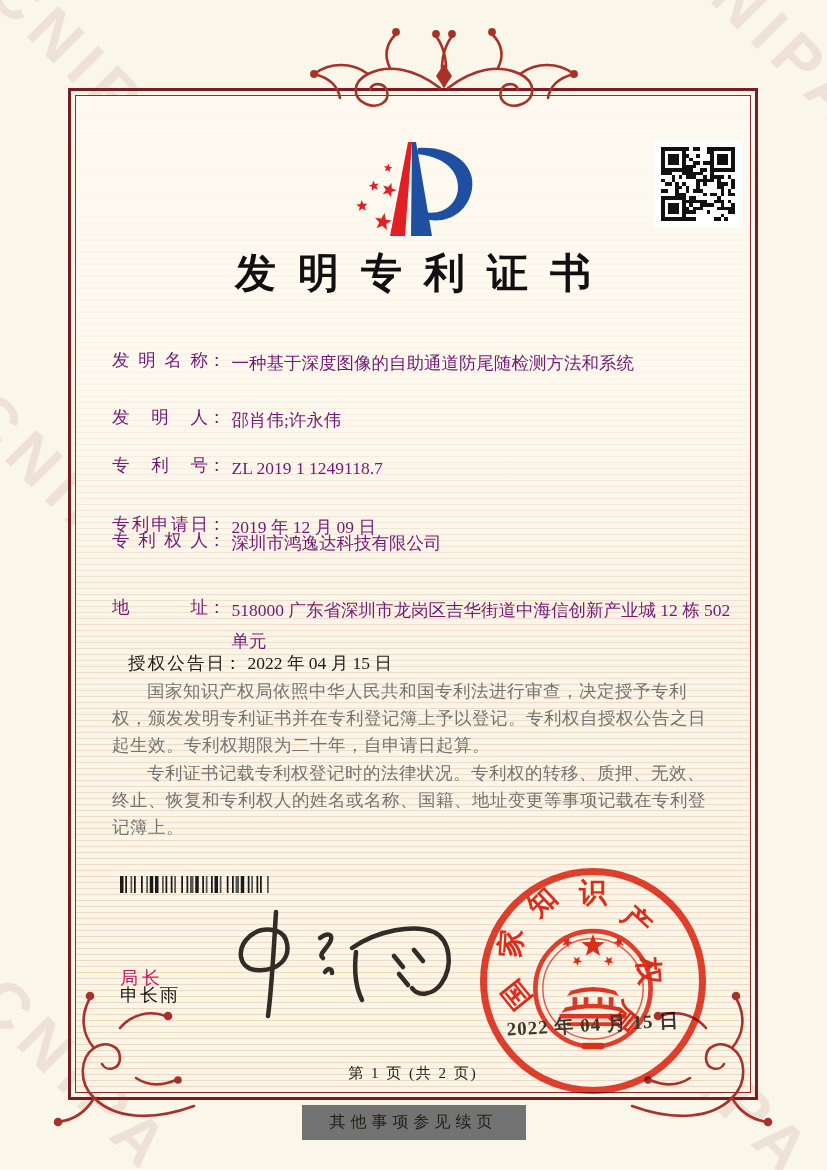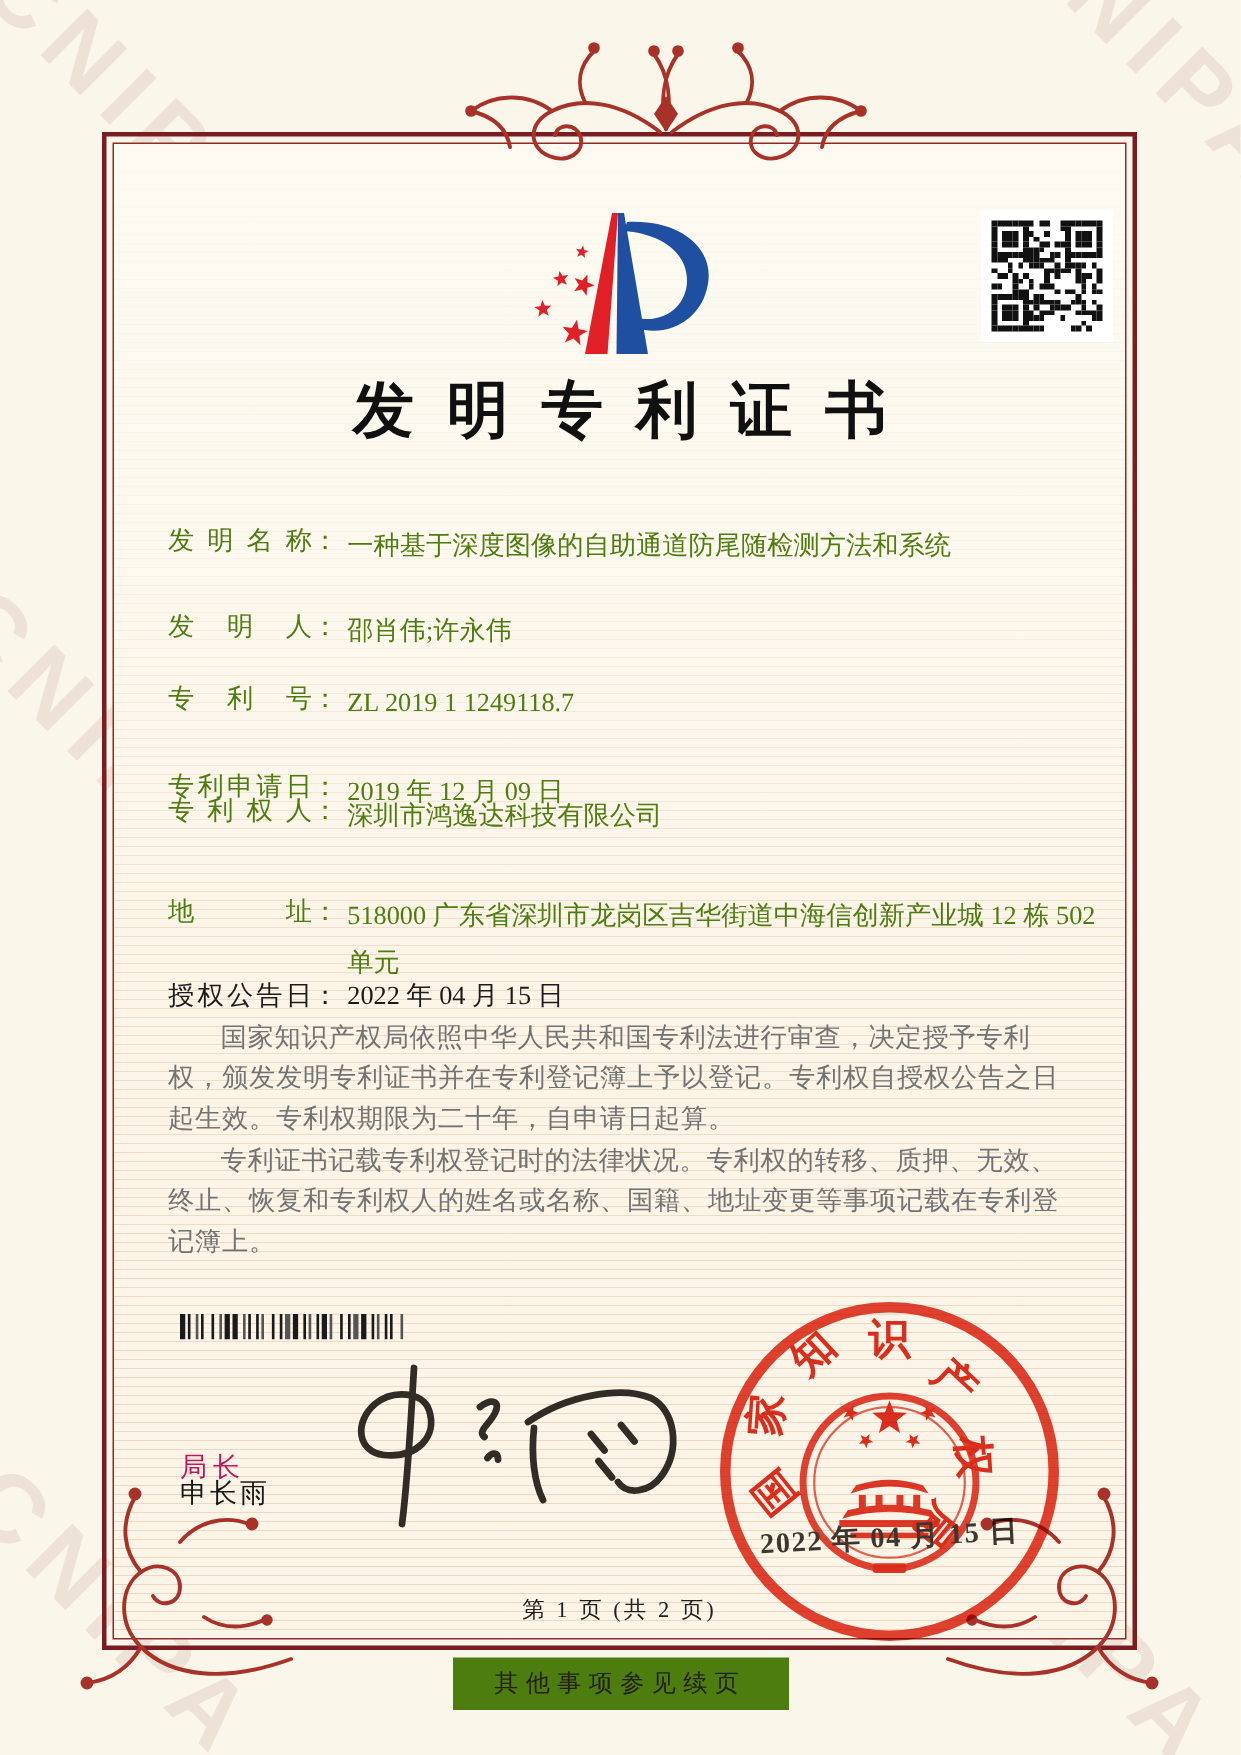--- a/index.html
+++ b/index.html
@@ -33,21 +33,21 @@
   .qr-grid{position:absolute;left:7px;top:7px;width:74px;height:74px;display:grid;
            grid-template-columns:repeat(21,1fr);grid-template-rows:repeat(21,1fr);}
   .qr-grid div{background:transparent;}
   .qr-grid div.b{background:#111;}
 
   .title{position:absolute;left:68px;top:246px;width:690px;text-align:center;z-index:3;}
   .title span{display:inline-block;font-size:41px;font-weight:bold;letter-spacing:22px;
               padding-left:22px;color:#101010;}
 
   
-  .row{position:absolute;left:112px;z-index:3;font-size:17.5px;color:#4d7c0f;white-space:nowrap;}
+  .row{position:absolute;left:112px;z-index:3;font-size:17.5px;color:#701a75;white-space:nowrap;}
   .row .lbl{display:inline-block;width:96px;text-align:justify;text-align-last:justify;
             vertical-align:top;}
   .row .colon{vertical-align:top;}
   .row .val{display:inline-block;margin-left:6px;white-space:normal;width:510px;
             vertical-align:top;line-height:1.75;}
   .row2{position:absolute;z-index:3;font-size:17.5px;color:#1b1b1b;white-space:nowrap;}
 
   
   .body-text{position:absolute;left:112px;top:678px;width:602px;z-index:3;}
   .body-text p{margin:0 0 1px 0;font-size:17.5px;line-height:27px;text-indent:2em;
@@ -72,21 +72,21 @@
                  font-weight:bold;font-size:28px;color:#e0301e;}
   .seal-emblem{position:absolute;left:50%;top:53%;transform:translate(-50%,-50%);}
   .seal-date{position:absolute;left:4px;top:146px;width:222px;text-align:center;
              font-size:19px;font-weight:bold;color:#3d3a33;letter-spacing:1px;
              transform:rotate(-3deg);}
 
   
   .pagenum{position:absolute;left:68px;top:1064px;width:690px;text-align:center;
            font-size:15px;letter-spacing:2px;color:#202020;z-index:3;}
   .cont-note{position:absolute;left:50%;top:1105px;transform:translateX(-50%);
-             background:#4d7c0f;padding:7px 28px;font-size:16px;letter-spacing:5px;
+             background:#737373;padding:7px 28px;font-size:16px;letter-spacing:5px;
              color:#242018;z-index:6;white-space:nowrap;}
 </style>
 </head>
 <body>
 
 <div class="page">
 
   <span class="wm" style="left:-36px;top:28px">CNIPA</span>
   <span class="wm" style="left:648px;top:-6px">CNIPA</span>
   <span class="wm" style="left:468px;top:300px">CNIPA</span>
@@ -631,21 +631,21 @@
   <div class="row" style="top:512px">
     <span class="lbl">专利申请日</span><span class="colon">：</span><span class="val">2019 年 12 月 09 日</span>
   </div>
   <div class="row" style="top:528px">
     <span class="lbl">专利权人</span><span class="colon">：</span><span class="val">深圳市鸿逸达科技有限公司</span>
   </div>
   <div class="row" style="top:595px">
     <span class="lbl">地址</span><span class="colon">：</span><span class="val">518000 广东省深圳市龙岗区吉华街道中海信创新产业城 12 栋 502 单元</span>
   </div>
 
-  <div class="row2" style="left:112px;top:651px">
+  <div class="row2" style="left:128px;top:651px">
     <span class="lbl" style="display:inline-block;width:96px;text-align:justify;text-align-last:justify">授权公告日</span><span>：</span><span style="margin-left:6px">2022 年 04 月 15 日</span>
   </div>
 
   <div class="body-text">
     <p>国家知识产权局依照中华人民共和国专利法进行审查，决定授予专利权，颁发发明专利证书并在专利登记簿上予以登记。专利权自授权公告之日起生效。专利权期限为二十年，自申请日起算。</p>
     <p>专利证书记载专利权登记时的法律状况。专利权的转移、质押、无效、终止、恢复和专利权人的姓名或名称、国籍、地址变更等事项记载在专利登记簿上。</p>
   </div>
 
   <div class="barcode">
     <svg id="barcode-svg" width="212" height="17">

